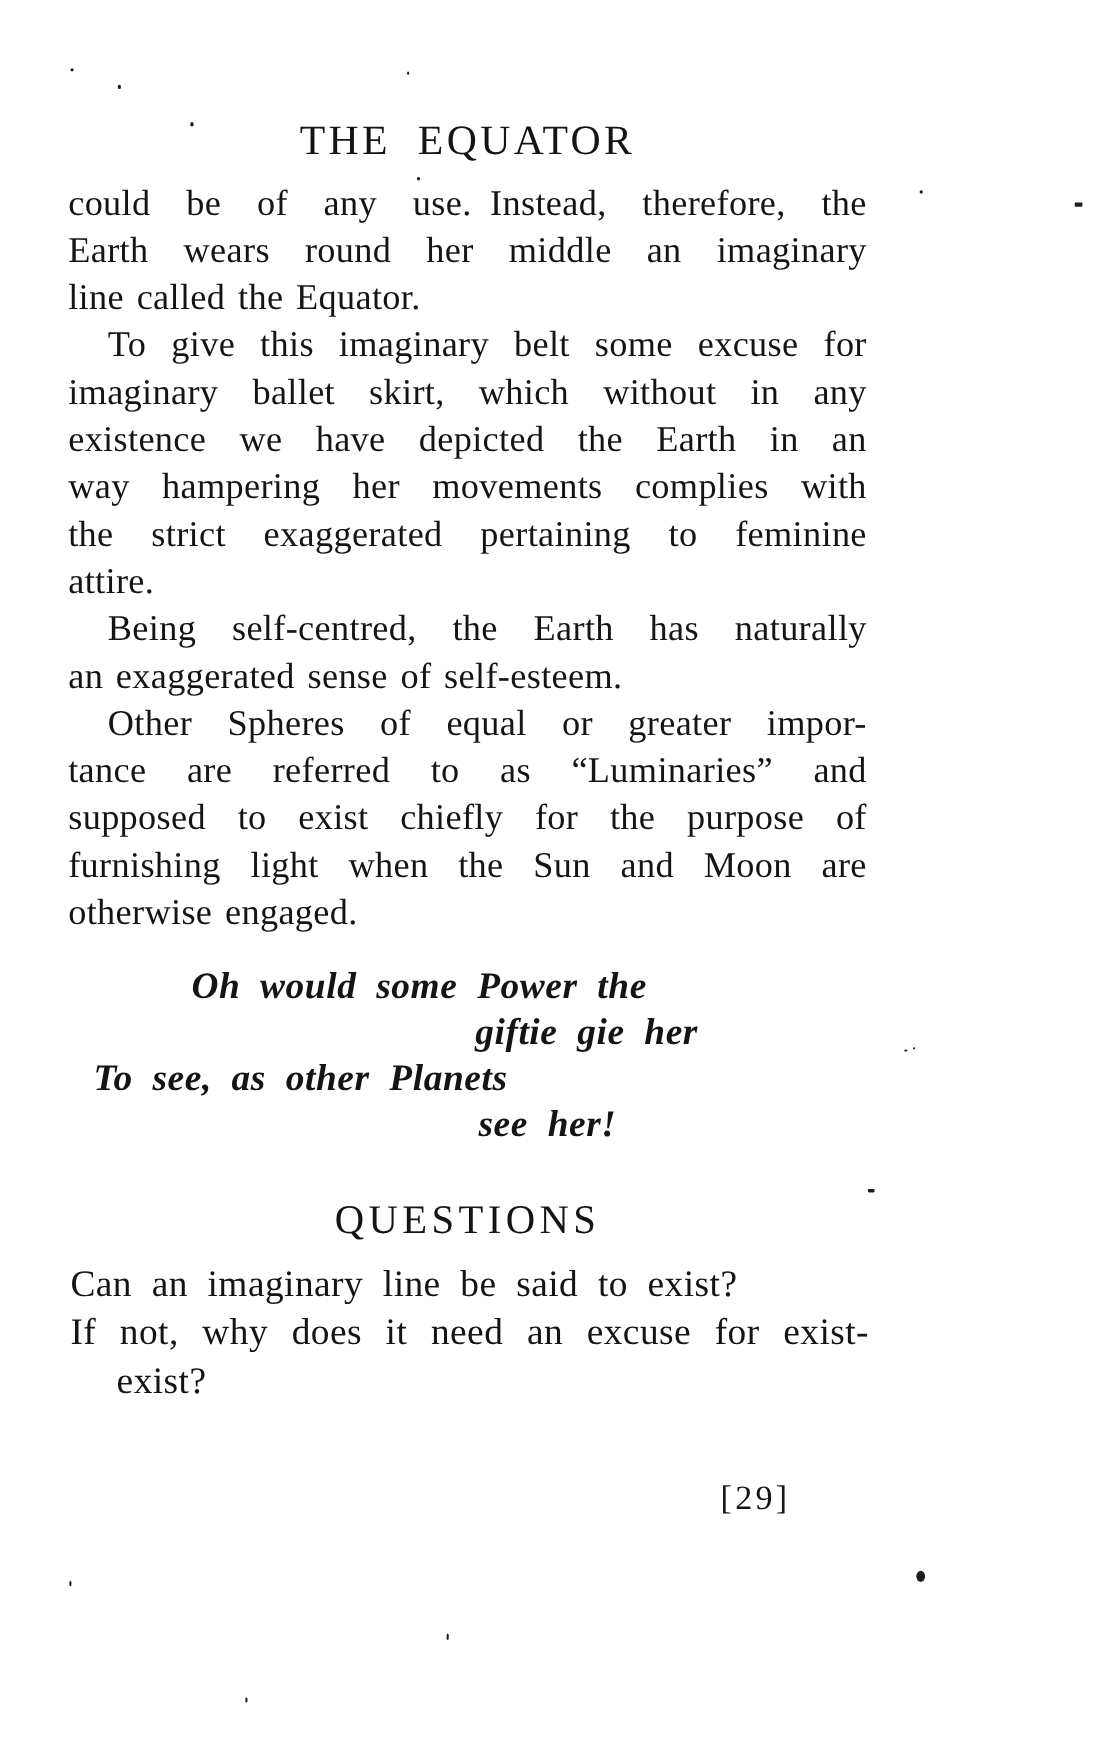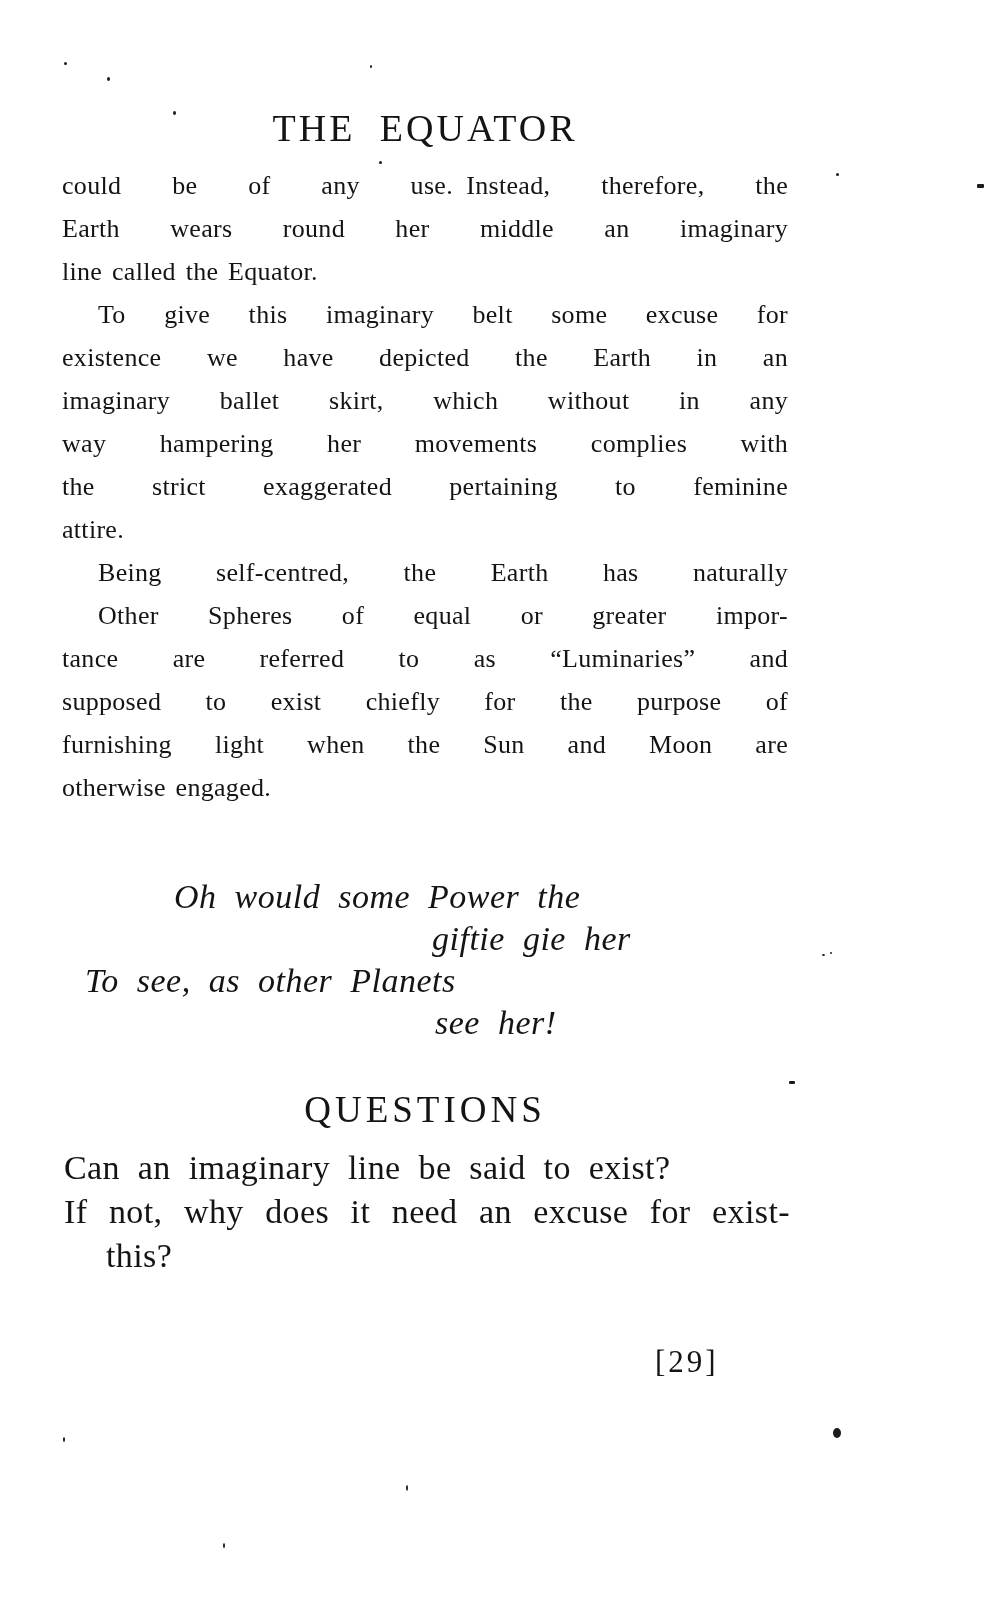--- a/index.html
+++ b/index.html
@@ -23,21 +23,21 @@
     letter-spacing: 3px;
     word-spacing: 12px;
     white-space: nowrap;
   }
   
   .body-col {
     position: absolute;
     left: 62px;
     top: 164px;
     width: 726px;
-    font-size: 26px;
+    font-size: 33px;
     letter-spacing: 0.3px;
   }
   .ln {
     height: 43px;
     line-height: 43px;
     text-align: justify;
     text-align-last: justify;
     white-space: normal;
   }
   .ln.end {
@@ -49,20 +49,21 @@
   
   .poem {
     position: absolute;
     left: 0;
     top: 876px;
     width: 992px;
     font-style: italic;
     font-size: 34px;
     letter-spacing: 0.5px;
     word-spacing: 9px;
+    font-weight: bold;
   }
   .poem .pline { height: 42px; line-height: 42px; white-space: nowrap; }
   .poem .p0 { padding-left: 174px; }
   .poem .p1 { padding-left: 432px; }
   .poem .p2 { padding-left: 85px; }
   .poem .p3 { padding-left: 435px; }
   
   .q-heading {
     position: absolute;
     left: 62px;
@@ -102,46 +103,47 @@
 
 <div class="page">
 
   <div class="title">THE EQUATOR</div>
 
   <div class="body-col">
     <div class="ln">could be of any use. Instead, therefore, the</div>
     <div class="ln">Earth wears round her middle an imaginary</div>
     <div class="ln end">line called the Equator.</div>
     <div class="ln ind">To give this imaginary belt some excuse for</div>
+    <div class="ln">imaginary ballet skirt, which without in any</div>
     <div class="ln">existence we have depicted the Earth in an</div>
-    <div class="ln">imaginary ballet skirt, which without in any</div>
     <div class="ln">way hampering her movements complies with</div>
     <div class="ln">the strict exaggerated pertaining to feminine</div>
     <div class="ln end">attire.</div>
     <div class="ln ind">Being self-centred, the Earth has naturally</div>
+    <div class="ln end">an exaggerated sense of self-esteem.</div>
     <div class="ln ind">Other Spheres of equal or greater impor-</div>
     <div class="ln">tance are referred to as “Luminaries” and</div>
     <div class="ln">supposed to exist chiefly for the purpose of</div>
     <div class="ln">furnishing light when the Sun and Moon are</div>
     <div class="ln end">otherwise engaged.</div>
   </div>
 
   <div class="poem">
     <div class="pline p0">Oh would some Power the</div>
     <div class="pline p1">giftie gie her</div>
     <div class="pline p2">To see, as other Planets</div>
     <div class="pline p3">see her!</div>
   </div>
 
   <div class="q-heading">QUESTIONS</div>
 
   <div class="q-block">
     <div class="qline">Can an imaginary line be said to exist?</div>
     <div class="qline qjust">If not, why does it need an excuse for exist-</div>
-    <div class="qline qind">this?</div>
+    <div class="qline qind">exist?</div>
   </div>
 
   <div class="folio">[29]</div>
 
   <div class="speck" style="left:64px;  top:62px;   width:3px; height:3px;"></div>
   <div class="speck" style="left:107px; top:77px;   width:3px; height:4px;"></div>
   <div class="speck" style="left:173px; top:111px;  width:3px; height:4px;"></div>
   <div class="speck" style="left:370px; top:65px;   width:2px; height:3px;"></div>
   <div class="speck" style="left:379px; top:161px;  width:3px; height:3px;"></div>
   <div class="speck" style="left:836px; top:173px;  width:3px; height:3px;"></div>

